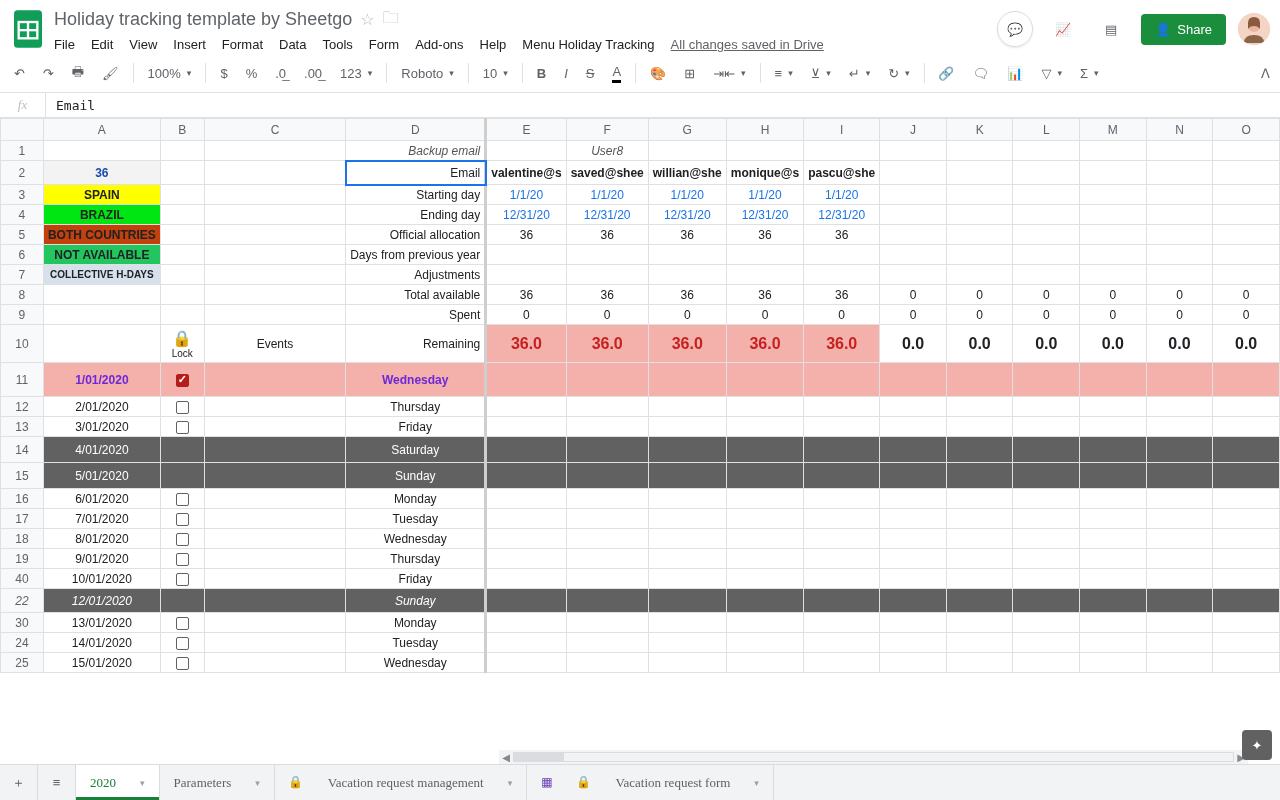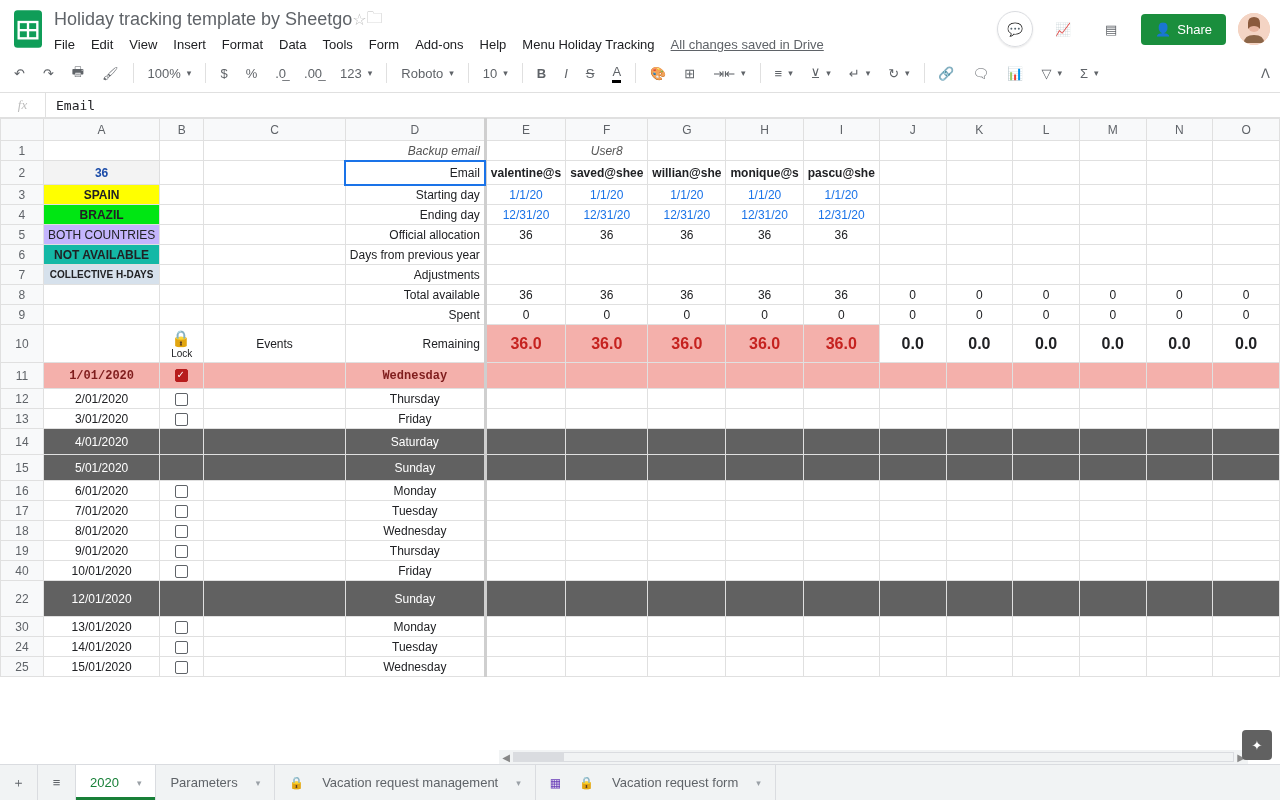--- a/index.html
+++ b/index.html
@@ -1,21 +1,21 @@
 <!DOCTYPE html>
 <html><head>
 <meta charset="utf-8">
 <style>
   * { box-sizing: border-box; margin: 0; padding: 0; }
   body { font-family: Arial, sans-serif; font-size: 13px; color: #202124; overflow: hidden; background: #fff; }
   .top { display: flex; align-items: center; padding: 6px 10px 2px 10px; gap: 8px; }
   .logo { width: 36px; height: 36px; display: flex; align-items: center; justify-content: center; }
   .logo svg { width: 28px; height: 38px; }
   .doc-block { flex: 1; }
-  .doc-title-row { display: flex; align-items: center; }
+  .doc-title-row { display: flex; align-items: center; gap: 8px; }
   .doc-title { font-size: 18px; color: #5f6368; }
   .star, .folder { color: #bbb; font-size: 16px; cursor: pointer; }
   .menus { display: flex; gap: 16px; padding-top: 4px; align-items: center; }
   .menu-item { color: #202124; cursor: pointer; }
   .saved { color: #5f6368; text-decoration: underline; cursor: pointer; }
   .right-btns { display: flex; align-items: center; gap: 12px; }
   .icon-btn { width: 36px; height: 36px; border-radius: 50%; display: flex; align-items: center; justify-content: center; color: #5f6368; cursor: pointer; }
   .icon-btn.ring { border: 1px solid #dadce0; box-shadow: 0 1px 2px rgba(0,0,0,.1); }
   .share-btn { background: #1a8e3d; color: #fff; border-radius: 4px; padding: 8px 14px; display: flex; align-items: center; gap: 6px; font-weight: 500; cursor: pointer; }
   .avatar { width: 32px; height: 32px; border-radius: 50%; background: #f3ccb6; overflow: hidden; display:flex;align-items:center;justify-content:center; }
@@ -33,37 +33,37 @@
   .colhdr th { background: #f8f9fa; color: #5f6368; font-weight: normal; height: 22px; text-align: center; }
   .rowhdr { background: #f8f9fa; color: #5f6368; text-align: center; width: 46px; height: 20px; }
   .corner { background: #f8f9fa; width: 46px; }
   td { height: 20px; padding: 1px 4px; text-align: right; }
   .al-c { text-align: center; }
   .al-r { text-align: right; }
   .bold { font-weight: 700; }
   .blue { color: #1a73e8; }
   .it { font-style: italic; color: #555; }
   .weekend { background: #616161; color: #fff; }
-  .holiday { background: #f4b0ab; color: #7f1d1d; font-weight: 700; font-family: Liberation Mono, monospace; }
+  .holiday { background: #f4b0ab; color: #6d28d9; font-weight: 700; }
   .remain-val { background: #f4b0ab; color: #c5221f; font-size: 16px; font-weight: 700; }
   .remain-zero { font-size: 16px; font-weight: 700; }
   .spain { background: #ffff00; font-weight: 700; }
   .brazil { background: #00e613; font-weight: 700; }
-  .both { background: #c4b5fd; font-weight: 400; }
-  .unav { background: #14b8a6; font-weight: 700; }
+  .both { background: #c2410c; font-weight: 700; }
+  .unav { background: #22c55e; font-weight: 700; }
   .coll { background: #d6e1ec; font-weight: 700; font-size: 10px; }
   .sel-cell { outline: 2px solid #1a73e8; outline-offset: -1px; text-align: right; }
   .cbx { display:inline-block; width:13px;height:13px;border:1.5px solid #5f6368;border-radius:2px;vertical-align:middle;}
   .cbx.checked { background:#b71c1c;border-color:#b71c1c;position:relative;}
   .cbx.checked::after{content:"✓";color:#fff;position:absolute;left:1px;top:-2px;font-size:11px;}
   .lock-ico { font-size:16px; }
   .freeze-v { border-right: 3px solid #cfcfcf !important; }
   .tabbar { position: fixed; bottom: 0; left: 0; right: 0; height: 36px; background: #f1f3f4; border-top: 1px solid #dadce0; display: flex; align-items: stretch; }
   .tabplus, .taball { width: 38px; display:flex;align-items:center;justify-content:center;color:#5f6368;cursor:pointer;border-right:1px solid #dadce0;}
-  .sheet-tab { padding: 0 14px; display:flex;align-items:center;gap:18px;color:#5f6368;cursor:pointer;border-right:1px solid #dadce0;position:relative;background:#f1f3f4;}
+  .sheet-tab { padding: 0 14px; display:flex;align-items:center;gap:24px;color:#5f6368;cursor:pointer;border-right:1px solid #dadce0;position:relative;background:#f1f3f4;font-family:Liberation Serif, serif;}
   .sheet-tab.active { background:#fff;color:#188038;font-weight:500;}
   .sheet-tab.active::after{content:"";position:absolute;left:0;right:0;bottom:0;height:3px;background:#188038;}
   .tab-dd { font-size:9px;color:#9aa0a6; }
   .tab-lock,.tab-form{font-size:12px;}
   .explore { position:fixed; bottom:40px; right:8px; width:30px;height:30px;background:#616161;border-radius:4px;display:flex;align-items:center;justify-content:center;color:#fff;cursor:pointer;}
   .collapse { position:fixed; bottom:6px; right:8px; color:#5f6368; cursor:pointer; }
   .scroll-h { position:fixed; bottom:36px; left:499px; right:32px; height:14px; background:#f1f3f4; display:flex; align-items:center; }
   .scroll-h .track{flex:1;height:10px;background:#f1f3f4;border:1px solid #dadce0;position:relative;}
   .scroll-h .thumb{position:absolute;left:0;width:50px;top:0;bottom:0;background:#dadce0;}
   .scroll-h .arrow{width:14px;text-align:center;color:#888;font-size:10px;cursor:pointer;}
@@ -399,21 +399,21 @@
     <td class="al-c remain-zero">0.0</td>
           <td class="al-c remain-zero">0.0</td>
           <td class="al-c remain-zero">0.0</td>
           <td class="al-c remain-zero">0.0</td>
           <td class="al-c remain-zero">0.0</td>
           <td class="al-c remain-zero">0.0</td>
         </tr>
 
   </tbody>
       <tbody id="date-rows">
-        <tr style="height: 26px;">
+        <tr style="height: 34px;">
           <td class="rowhdr">11</td>
           <td class="al-c holiday">1/01/2020</td>
           <td class="al-c holiday"><span class="cbx checked"></span></td>
           <td class="holiday"></td>
           <td class="al-c holiday freeze-v">Wednesday</td>
           <td class="holiday"></td>
           <td class="holiday"></td>
           <td class="holiday"></td>
           <td class="holiday"></td>
           <td class="holiday"></td>
@@ -579,21 +579,21 @@
           <td class=""></td>
           <td class=""></td>
           <td class=""></td>
           <td class=""></td>
           <td class=""></td>
           <td class=""></td>
           <td class=""></td>
           <td class=""></td>
           <td class=""></td>
         </tr>
-        <tr style="height: 36px;">
+        <tr style="height: 24px; font-style: italic;">
           <td class="rowhdr">22</td>
           <td class="al-c weekend">12/01/2020</td>
           <td class="weekend"></td>
           <td class="weekend"></td>
           <td class="al-c weekend freeze-v">Sunday</td>
           <td class="weekend"></td>
           <td class="weekend"></td>
           <td class="weekend"></td>
           <td class="weekend"></td>
           <td class="weekend"></td>

